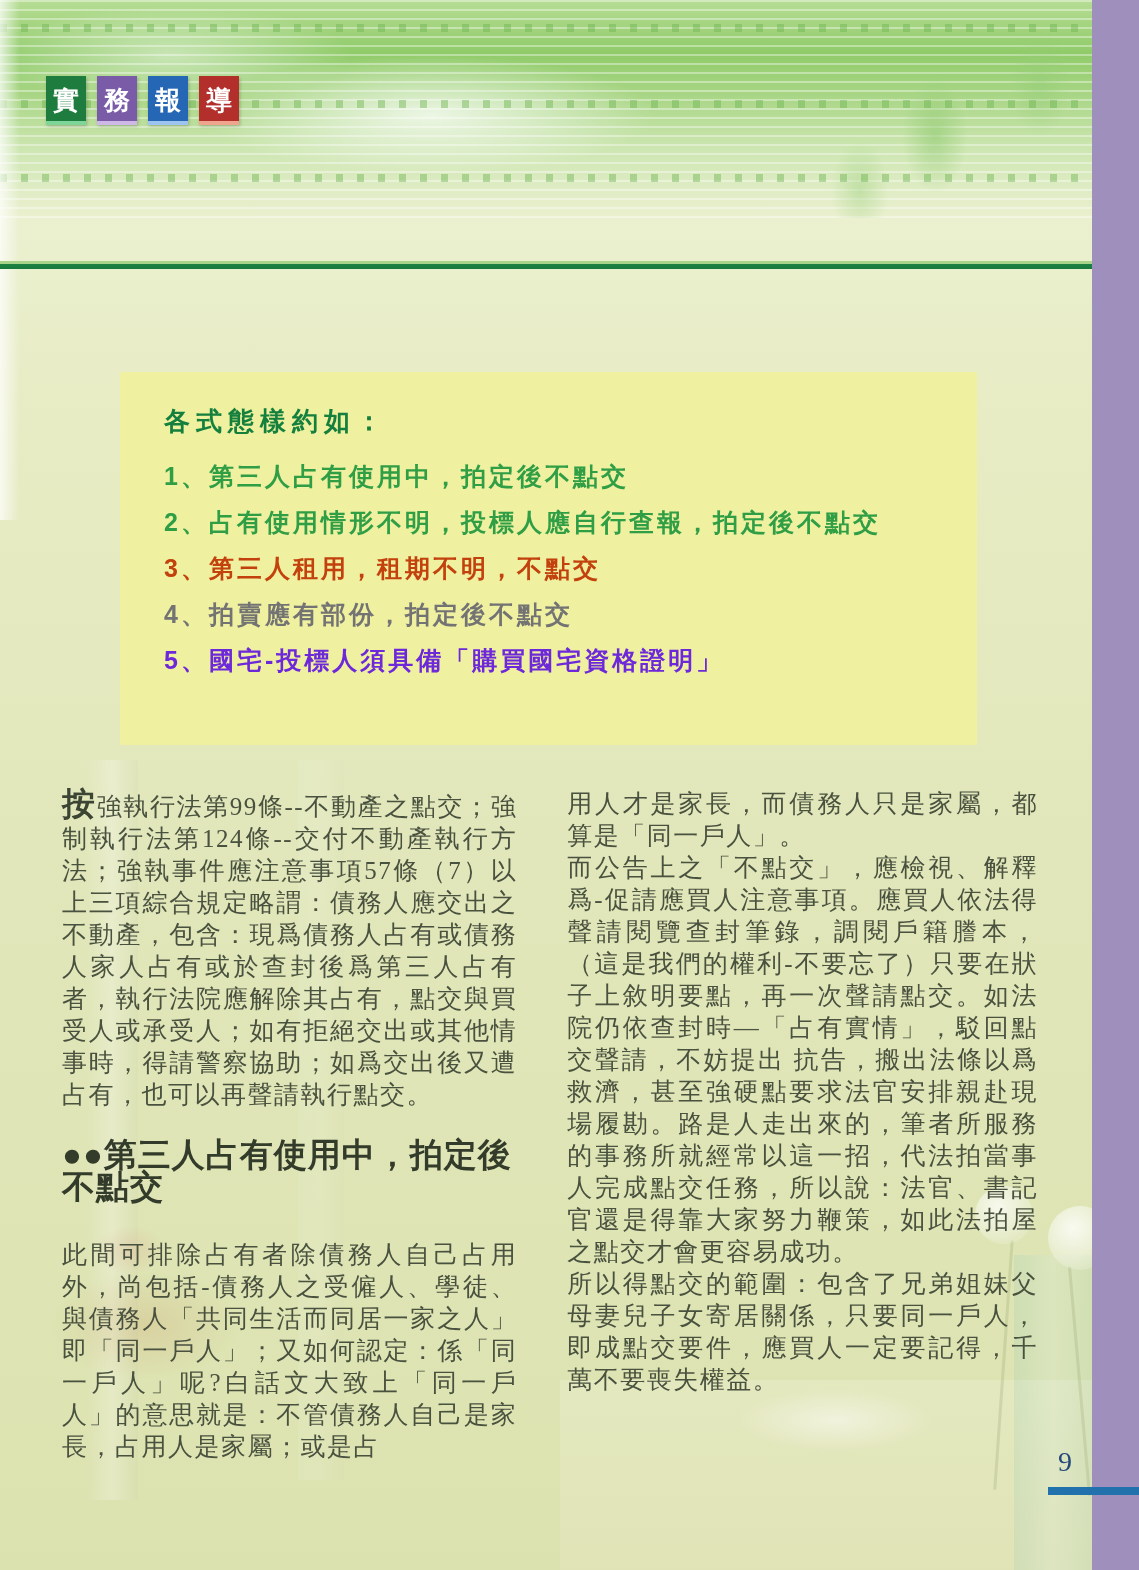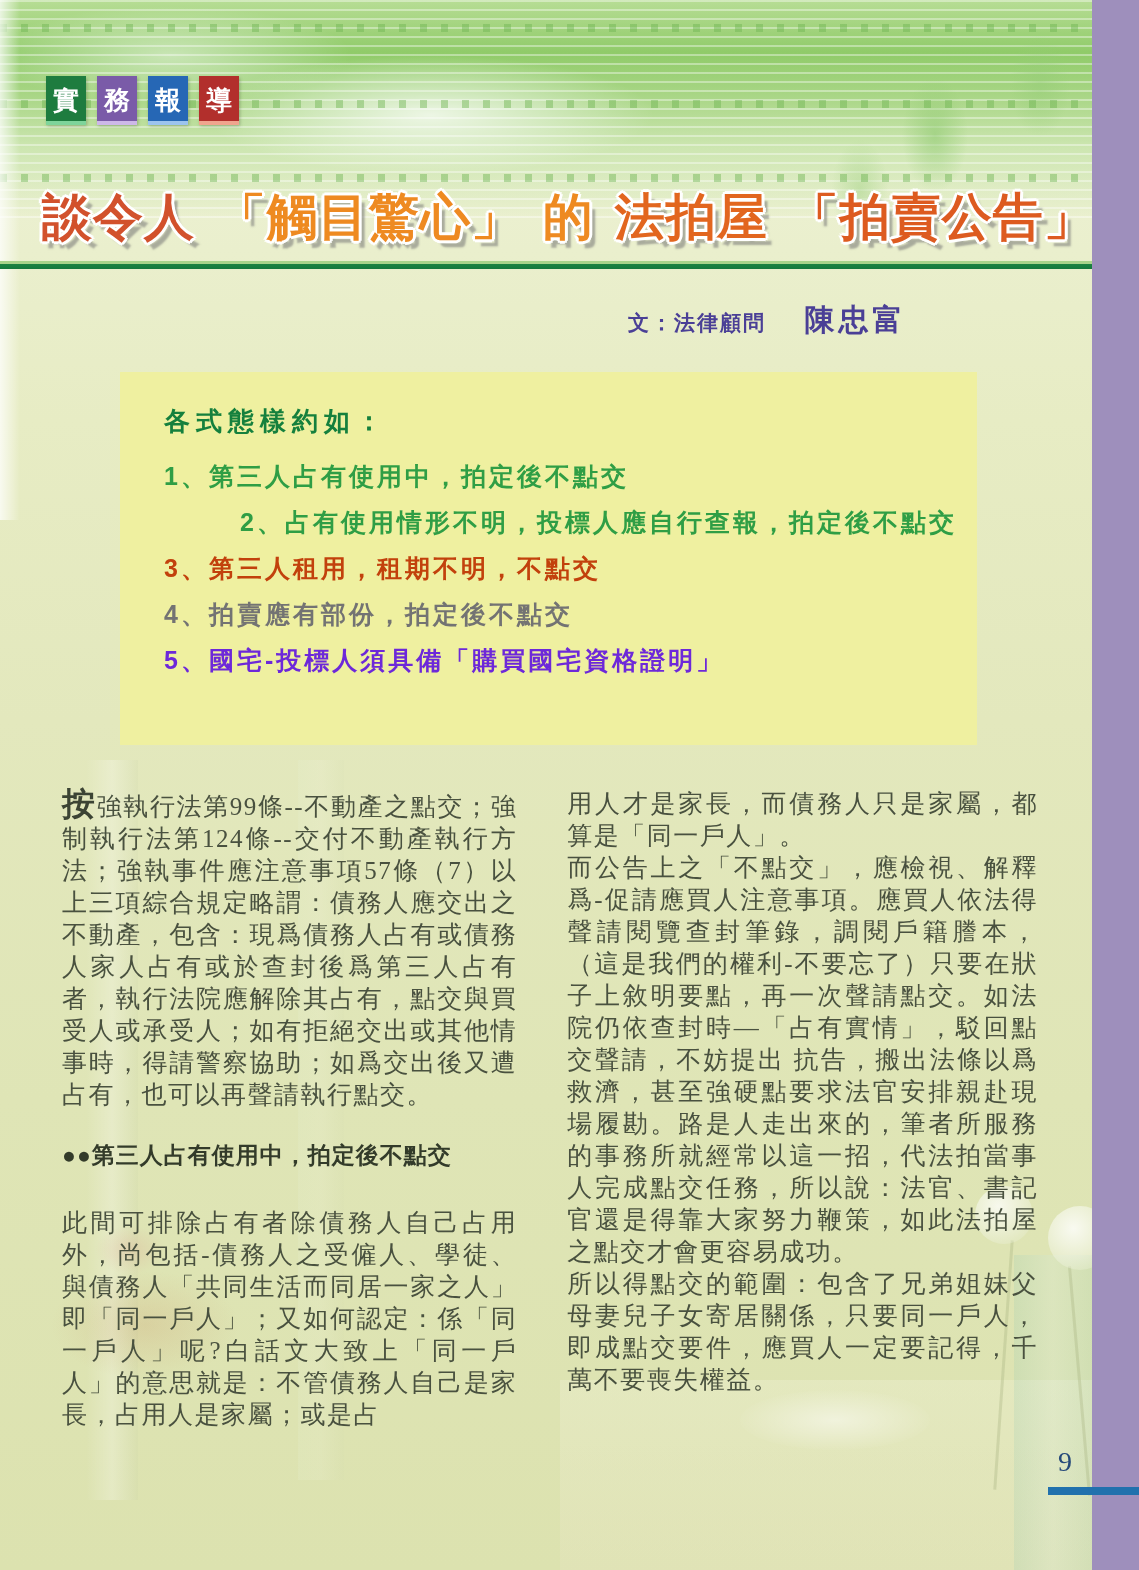--- a/index.html
+++ b/index.html
@@ -61,21 +61,21 @@
   .notice-heading { font-size:26px; font-weight:bold; letter-spacing:6px; margin-bottom:14px; }
   .notice-item { font-size:25px; font-weight:bold; letter-spacing:3px; line-height:46px; white-space:nowrap; }
 
   
   .columns { position:absolute; top:788px; left:62px; width:976px; display:flex; gap:50px; z-index:2; }
   .col { font-family:"Liberation Serif", serif; font-size:25px; line-height:32px;
          letter-spacing:1.5px; color:#49513f; text-align:justify; }
   .col-left  { width:468px; }
   .col-right { width:484px; }
   .lead-char { font-size:33px; font-weight:bold; font-family:"Liberation Sans", sans-serif; color:#3c4434; }
-  .section-heading { font-family:"Liberation Sans", sans-serif; font-size:23px; font-weight:bold;
+  .section-heading { font-family:"Liberation Sans", sans-serif; font-size:33px; font-weight:bold;
     letter-spacing:1px; color:#333b2a; margin-top:28px; margin-bottom:36px; text-align:left; }
 
   
   .purple-strip { position:absolute; top:0; right:0; width:47px; height:1570px; z-index:3; }
   .page-number { position:absolute; top:1446px; left:1058px; z-index:4;
     font-family:"Liberation Serif", serif; font-size:28px; color:#25497a; }
   .footer-bar { position:absolute; top:1487px; left:1048px; width:91px; height:8px; z-index:5; }
 
   
   .photo { position:absolute; z-index:1; pointer-events:none; }
@@ -123,38 +123,27 @@
     <div class="badge-box" style="background: rgb(38, 103, 181);">
       <span>報</span>
       <i class="badge-underline" style="background: rgb(156, 196, 238);"></i>
     </div>
     <div class="badge-box" style="background: rgb(178, 47, 44);">
       <span>導</span>
       <i class="badge-underline" style="background: rgb(240, 165, 142);"></i>
     </div>
   </div>
 
-  <h1 class="title">
-    <span class="seg" style="color: rgb(210, 81, 44);">談令人</span>
-    <span class="seg" style="color: rgb(238, 138, 33);">「觸目驚心」</span>
-    <span class="seg" style="color: rgb(238, 138, 33);">的</span>
-    <span class="seg" style="color: rgb(226, 102, 31);">法拍屋</span>
-    <span class="seg" style="color: rgb(221, 91, 32);">「拍賣公告」</span>
-  </h1>
   <div class="title-rule"></div>
 
-  <div class="byline">
-    <span class="byline-prefix" style="color: rgb(74, 63, 150);">文：法律顧問</span>
-    <span class="byline-author" style="color: rgb(74, 63, 150);">陳忠富</span>
-  </div>
 
   <div class="notice-box" style="background: rgb(239, 240, 160);">
     <div class="notice-heading" style="color: #15803d;">各式態樣約如：</div>
     <div class="notice-item" style="color: rgb(47, 158, 69);">1、第三人占有使用中，拍定後不點交</div>
-    <div class="notice-item" style="color: rgb(47, 158, 69); text-align: right;">2、占有使用情形不明，投標人應自行查報，拍定後不點交</div>
+    <div class="notice-item" style="color: rgb(47, 158, 69);">2、占有使用情形不明，投標人應自行查報，拍定後不點交</div>
     <div class="notice-item" style="color: #c2410c;">3、第三人租用，租期不明，不點交</div>
     <div class="notice-item" style="color: #737373;">4、拍賣應有部份，拍定後不點交</div>
     <div class="notice-item" style="color: #6d28d9;">5、國宅-投標人須具備「購買國宅資格證明」</div>
   </div>
 
   <div class="photo ph-door1"></div>
   <div class="photo ph-door2"></div>
   <div class="photo ph-table-l"></div>
   <div class="photo ph-flower-l"></div>
   <div class="photo ph-desk"></div>

